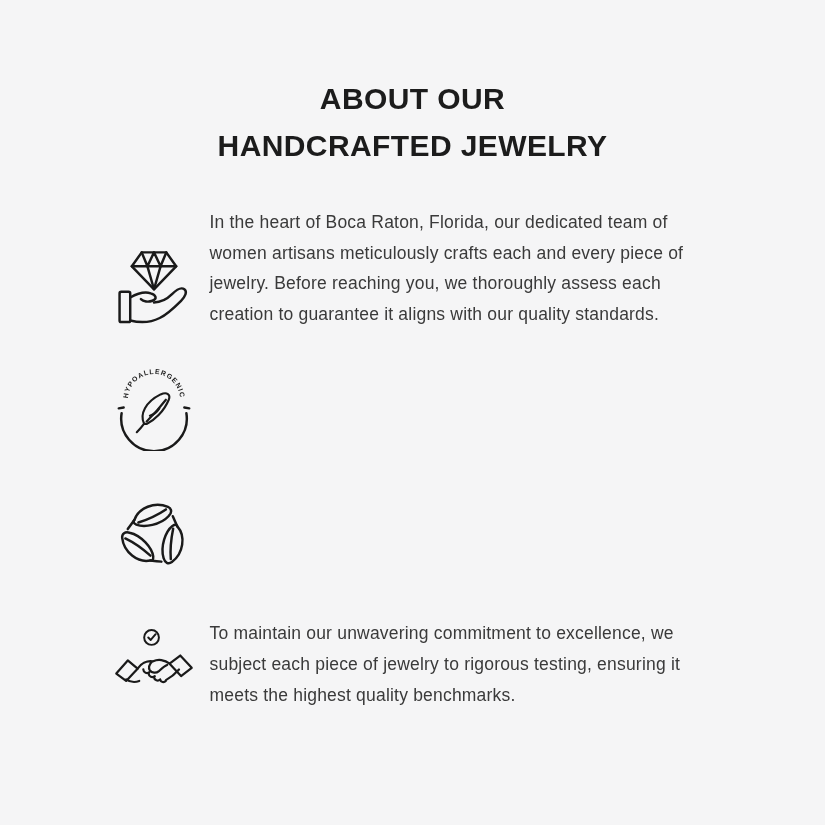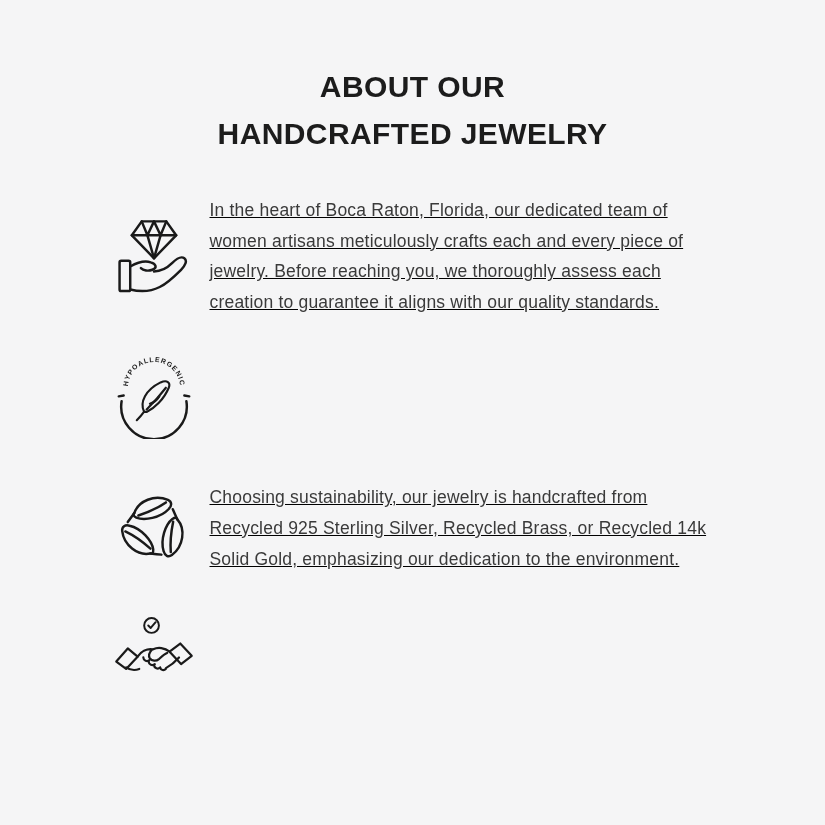--- a/index.html
+++ b/index.html
@@ -6,38 +6,37 @@
     margin: 0;
     padding: 0;
     width: 825px;
     height: 825px;
     background: #f5f5f6;
     font-family: "Liberation Sans", sans-serif;
     overflow: hidden;
   }
   .page {
     width: 602px;
-    margin: 0 auto;
+    margin: 12px auto;
     padding-top: 63px;
   }
   .page-title {
     margin: 0 0 37px 0;
     text-align: center;
     font-size: 30px;
     line-height: 47px;
     font-weight: 700;
     letter-spacing: 0.4px;
     color: #1c1c1c;
     white-space: pre-line;
   }
   .feature {
     display: flex;
-    align-items: center;
+    align-items: flex-end;
     margin-bottom: 40px;
-    text-decoration: underline;
   }
   .feature-icon {
     flex: 0 0 84px;
     width: 84px;
     height: 84px;
     margin-right: 14px;
     display: flex;
     align-items: flex-start;
     justify-content: center;
   }
@@ -137,23 +136,20 @@
             <path d="M26,33 C31,18 51,10 67,17 C72,19.3 72,24 68,28 C58,39 38,42.5 28.5,38.5 C24.5,36.5 24.5,35 26,33 Z"></path>
             <path d="M31,36 C43,32 55,26.5 64.5,20"></path>
             <path d="M18,44 C21,40 23.5,36.5 26,33"></path>
           </g>
         </defs>
         <use href="#leaf"></use>
         <use href="#leaf" transform="rotate(120 50 52)"></use>
         <use href="#leaf" transform="rotate(240 50 52)"></use>
       </svg>
     </div>
-    <div class="feature-text">Choosing sustainability, our jewelry is handcrafted from
-Recycled 925 Sterling Silver, Recycled Brass, or Recycled 14k
-Solid Gold, emphasizing our dedication to the environment.</div>
   </div>
 
   <div class="feature">
     <div class="feature-icon">
       <svg viewBox="0 0 100 100" aria-hidden="true">
         <g class="icon-stroke-thin" style="stroke-width:2.4">
           <circle cx="47" cy="14" r="9"></circle>
           <path d="M43,14 L46,17 L52,10"></path>
         </g>
         <g class="icon-stroke-thin">
@@ -163,15 +159,18 @@
           <path d="M69,46 C63,41 55,40 49,43"></path>
           <path d="M37,53 a4.5,4.5 0 0 0 7.5,3.2"></path>
           <path d="M43.5,58 a4.5,4.5 0 0 0 7.5,3.2"></path>
           <path d="M50,62.5 a4.5,4.5 0 0 0 7.5,2.8"></path>
           <path d="M57.5,65.5 a4,4 0 0 0 6.8,1.6"></path>
           <path d="M64.5,66 C70,63 76.5,57.5 80.5,53"></path>
           <path d="M16,65 C21,68.5 27,69 32,67"></path>
         </g>
       </svg>
     </div>
+    <div class="feature-text">To maintain our unwavering commitment to excellence, we
+subject each piece of jewelry to rigorous testing, ensuring it
+meets the highest quality benchmarks.</div>
   </div>
 
 </div>
 
 </body></html>

